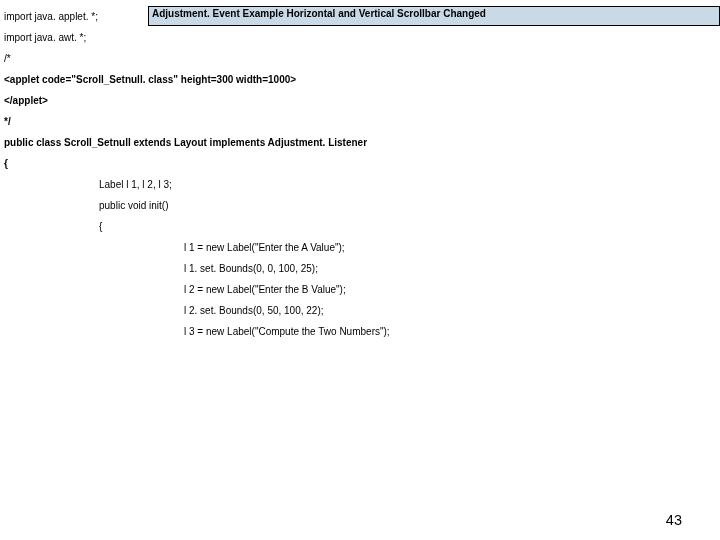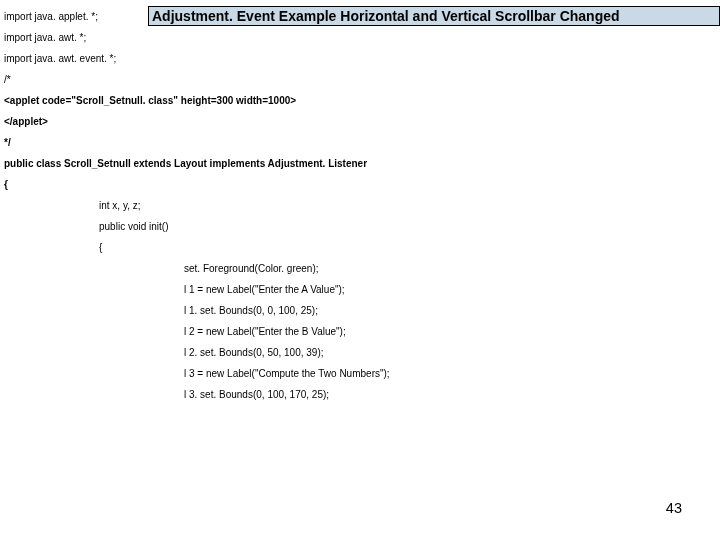--- a/index.html
+++ b/index.html
@@ -21,68 +21,65 @@
   .title-box {
     position: absolute;
     top: 6px;
     left: 148px;
     width: 572px;
     height: 20px;
     background: #c9d9e6;
     border: 1px solid #000000;
     box-sizing: border-box;
     font-weight: bold;
-    font-size: 14px;
+    font-size: 10px;
     padding: 1px 2px 0 3px;
     white-space: nowrap;
     overflow: hidden;
   }
   .code {
     position: absolute;
     top: 6px;
     left: 4px;
     font-size: 10px;
     line-height: 21px;
   }
   .line { white-space: pre; }
   .bold { font-weight: bold; }
   .ind1 { padding-left: 95px; }
   .ind2 { padding-left: 180px; }
   .footer {
     position: absolute;
     right: 38px;
-    bottom: 24px;
+    bottom: 12px;
     font-size: 14.5px;
   }
 </style>
 </head>
 <body>
 
 <div class="page">
 
   <div class="title-box">
     <span>Adjustment. Event Example Horizontal and Vertical Scrollbar Changed</span>
   </div>
 
   <div class="code">
     <div class="line">import java. applet. *;</div>
     <div class="line">import java. awt. *;</div>
-    <div class="line">import java. awt. event. *;</div>
     <div class="line">/*</div>
     <div class="line bold">&lt;applet code="Scroll_Setnull. class" height=300 width=1000&gt;</div>
     <div class="line bold">&lt;/applet&gt;</div>
     <div class="line bold">*/</div>
     <div class="line bold">public class Scroll_Setnull extends Layout implements Adjustment. Listener</div>
     <div class="line bold">{</div>
-    <div class="line ind1">int x, y, z;</div>
+    <div class="line ind1">Label l 1, l 2, l 3;</div>
     <div class="line ind1">public void init()</div>
     <div class="line ind1">{</div>
-    <div class="line ind2">set. Foreground(Color. green);</div>
     <div class="line ind2">l 1 = new Label("Enter the A Value");</div>
     <div class="line ind2">l 1. set. Bounds(0, 0, 100, 25);</div>
     <div class="line ind2">l 2 = new Label("Enter the B Value");</div>
-    <div class="line ind2">l 2. set. Bounds(0, 50, 100, 39);</div>
+    <div class="line ind2">l 2. set. Bounds(0, 50, 100, 22);</div>
     <div class="line ind2">l 3 = new Label("Compute the Two Numbers");</div>
-    <div class="line ind2">l 3. set. Bounds(0, 100, 170, 25);</div>
   </div>
 
   <div class="footer">43</div>
 </div>
 
 </body></html>

